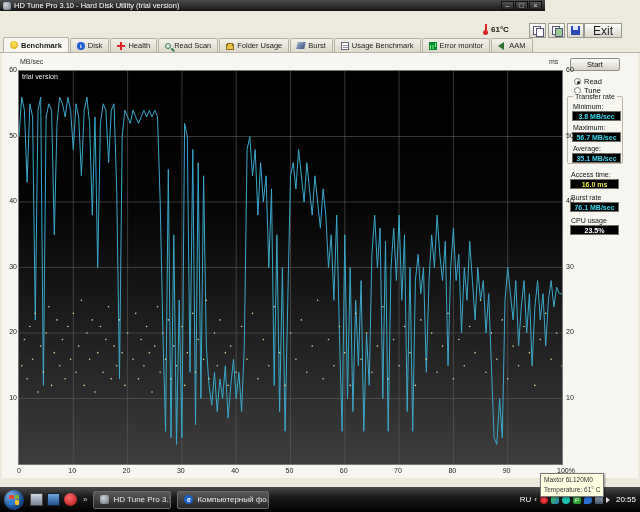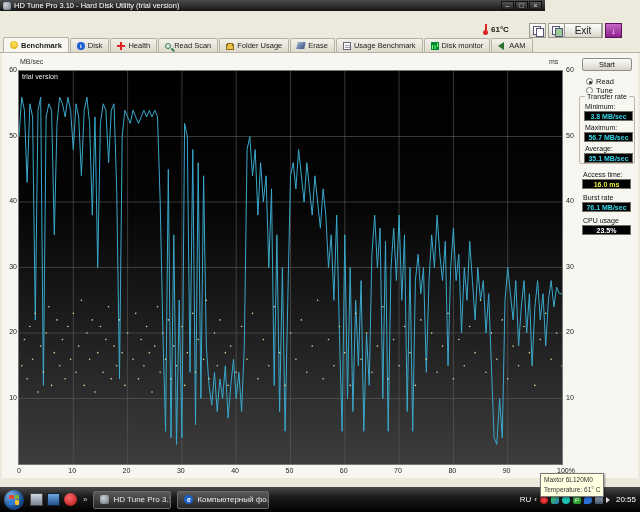--- a/index.html
+++ b/index.html
@@ -24,21 +24,21 @@
   #temptext{left:491px;top:4px;font-size:8px;font-weight:bold;color:#111;}
   .toolbtn{top:2px;width:17px;height:15px;background:linear-gradient(#fdfdfd,#d9d7cc);border:1px solid #9a9a8e;display:flex;align-items:center;justify-content:center;}
   .ic-copy{width:9px;height:9px;position:relative;}
   .ic-copy:before,.ic-copy:after{content:"";position:absolute;width:6px;height:7px;background:#fff;border:1px solid #557;}
   .ic-copy:before{left:0;top:0;}
   .ic-copy:after{left:3px;top:2px;}
   .ic-copy.green:after{background:#9c9;}
   .ic-save{width:9px;height:9px;background:#2a49b5;position:relative;}
   .ic-save:before{content:"";position:absolute;left:2px;top:0;width:5px;height:4px;background:#dfe6ff;}
   .ic-shot{width:9px;height:8px;background:linear-gradient(135deg,#e5e06a,#7aa33c);border:1px solid #667;}
-  #btn-exit{left:564px;top:2px;width:38px;height:15px;background:linear-gradient(#fdfdfd,#d9d7cc);border:1px solid #9a9a8e;font-size:10px;color:#222;display:flex;align-items:center;justify-content:center;}
+  #btn-exit{left:584px;top:2px;width:38px;height:15px;background:linear-gradient(#fdfdfd,#d9d7cc);border:1px solid #9a9a8e;font-size:12px;color:#222;display:flex;align-items:center;justify-content:center;}
 
   
   #tabstrip{left:0;top:38px;width:640px;height:15px;border-bottom:1px solid #b5b2a5;display:flex;align-items:flex-end;padding-left:3px;background:#ece9dd;}
   .tab{height:14px;display:flex;align-items:center;gap:3px;padding:0 6px;font-size:7.5px;color:#222;background:linear-gradient(#f3f1ea,#ddd9cc);border:1px solid #b5b2a5;border-bottom:none;border-radius:2px 2px 0 0;margin-right:1px;white-space:nowrap;}
   .tab.active{background:#f7f6f1;height:15px;font-weight:bold;}
   .tabicon{width:8px;height:8px;display:inline-block;position:relative;flex:0 0 auto;}
   .i-bulb{background:radial-gradient(circle at 50% 40%,#ffe95e,#d9a514);border-radius:50%;}
   .i-info{background:#1d5dd2;border-radius:50%;color:#fff;font-size:6px;line-height:8px;text-align:center;font-weight:bold;}
   .i-health:before{content:"";position:absolute;left:3px;top:0;width:2px;height:8px;background:#d22;}
   .i-health:after{content:"";position:absolute;left:0;top:3px;width:8px;height:2px;background:#d22;}
@@ -54,21 +54,21 @@
   .i-spk{width:0;height:0;border-top:4px solid transparent;border-bottom:4px solid transparent;border-right:6px solid #2a6f2a;}
 
   
   #content{left:2px;top:53px;width:636px;height:425px;background:#f7f6f1;}
   #plot{left:16px;top:17px;width:545px;height:395px;background:linear-gradient(#000 0%,#050505 35%,#222 70%,#3d3d3d 100%);border:1px solid #777;}
   .axlab{position:absolute;font-size:7px;color:#333;}
   .tick{position:absolute;font-size:7px;color:#222;}
   #watermark{position:absolute;left:3px;top:2px;font-size:7px;color:#e9e9e9;}
 
   
-  #panel{left:574px;top:0px;width:62px;height:425px;font-size:7.5px;color:#111;}
+  #panel{left:562px;top:0px;width:62px;height:425px;font-size:7.5px;color:#111;}
   #startbtn{left:6px;top:5px;width:50px;height:13px;background:linear-gradient(#fbfbfb,#d6d4ca);border:1px solid #8e8e82;border-radius:2px;font-size:7.5px;display:flex;align-items:center;justify-content:center;}
   .radiorow{position:absolute;left:10px;display:flex;align-items:center;gap:3px;}
   .radio{width:7px;height:7px;border-radius:50%;border:1px solid #7c7c74;background:#fff;position:relative;}
   .radio.sel:after{content:"";position:absolute;left:1.5px;top:1.5px;width:3px;height:3px;border-radius:50%;background:#222;}
   .grp{left:3px;top:43px;width:56px;height:68px;border:1px solid #bbb8aa;border-radius:2px;}
   .grplab{position:absolute;left:5px;top:-4px;background:#f7f6f1;padding:0 2px;font-size:7px;}
   .fldlab{position:absolute;left:5px;font-size:7px;color:#111;white-space:nowrap;}
   .valbox{position:absolute;left:4px;width:49px;height:10px;background:#000;border:1px solid #6f6f66;font-size:7px;font-weight:bold;text-align:center;line-height:9px;}
   .v-cyan{color:#39d6ea;} .v-yel{color:#e8e83a;} .v-wht{color:#fff;}
 
@@ -150,29 +150,29 @@
     <div class="tab">
         <span class="tabicon i-scan"></span>
         <span>Read Scan</span>
       </div>
     <div class="tab">
         <span class="tabicon i-folder"></span>
         <span>Folder Usage</span>
       </div>
     <div class="tab">
         <span class="tabicon i-erase"></span>
-        <span>Erase</span>
+        <span>Burst</span>
       </div>
     <div class="tab">
         <span class="tabicon i-file"></span>
         <span>Usage Benchmark</span>
       </div>
     <div class="tab">
         <span class="tabicon i-chart"></span>
-        <span>Disk monitor</span>
+        <span>Error monitor</span>
       </div>
     <div class="tab">
         <span class="tabicon">
           <i class="i-spk" style="display:block"></i>
         </span>
         <span>AAM</span>
       </div>
   </div>
 
   <div id="content" class="abs">

